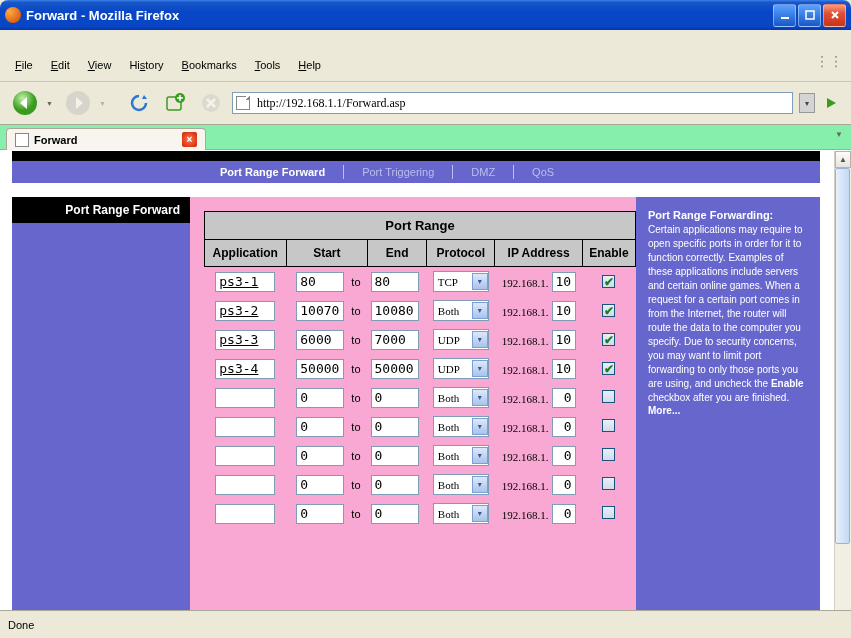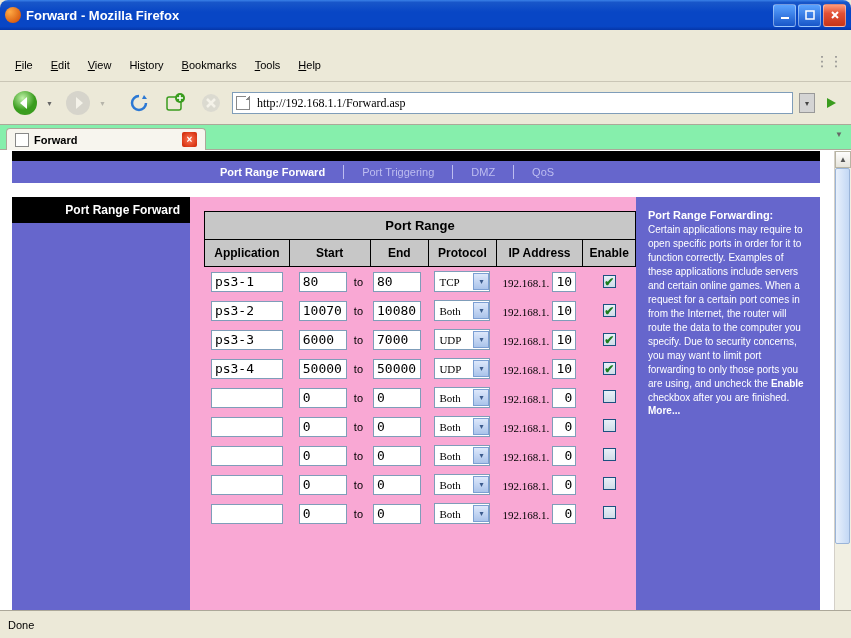--- a/index.html
+++ b/index.html
@@ -257,21 +257,21 @@
     vertical-align: middle;
     white-space: nowrap;
   }
   .pr-table input[type="text"] {
     font-family: monospace;
     font-size: 13px;
     border: 1px solid #7f9db9;
     padding: 2px 3px;
     height: 20px;
   }
-  .inp-app { width: 72px; }
+  .inp-app { width: 60px; text-decoration: underline; }
   .inp-port { width: 48px; text-align: left; }
   .inp-ip { width: 24px; text-align: right; }
   .to-label { padding: 0 4px; font-size: 11px; }
   .proto-sel {
     font-family: Tahoma; font-size: 11px;
     border: 1px solid #7f9db9;
     background: white;
     height: 21px;
     display: inline-flex; align-items: center;
     padding-left: 4px;

